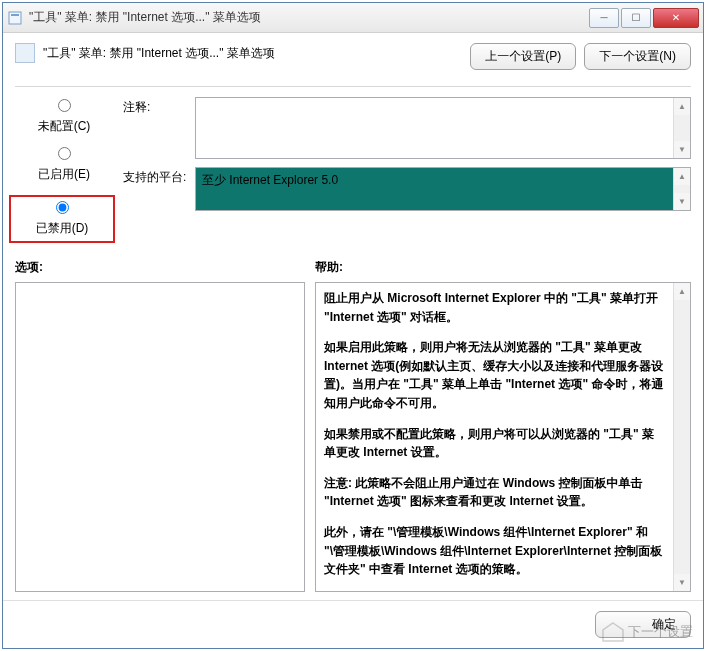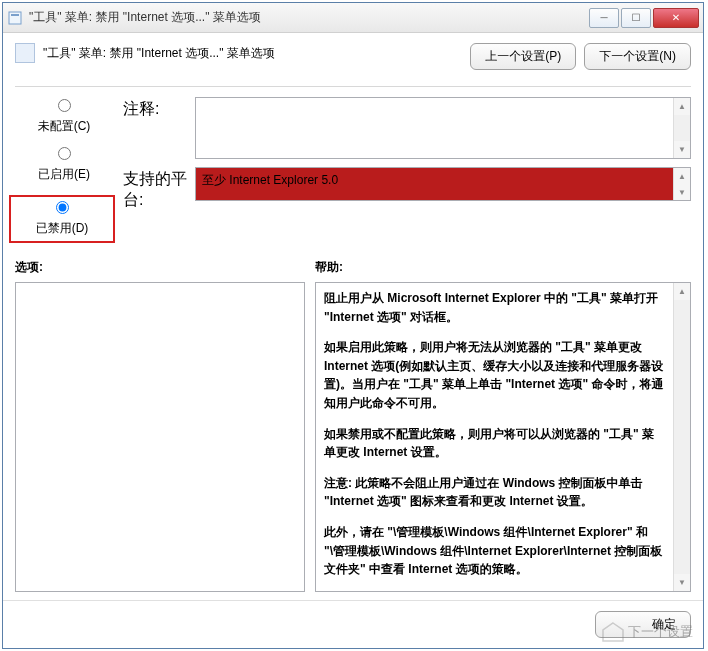--- a/index.html
+++ b/index.html
@@ -129,21 +129,21 @@
     }
     .field-row {
       display: flex;
       align-items: flex-start;
       gap: 8px;
     }
     .field-label {
       width: 64px;
       text-align: left;
       padding-top: 2px;
-      font-size: 16px;
+      font-size: 12px;
       flex-shrink: 0;
     }
     .textarea-box {
       flex: 1;
       border: 1px solid #abadb3;
       background: #fff;
       height: 62px;
       position: relative;
     }
     .scrollbar-v {
@@ -161,22 +161,22 @@
       display: flex;
       align-items: center;
       justify-content: center;
       font-size: 8px;
       color: #888;
       background: #f5f5f5;
     }
     .platform-box {
       flex: 1;
       border: 1px solid #abadb3;
-      background: #b91c1c;
-      height: 34px;
+      background: #0f766e;
+      height: 44px;
       padding: 4px 6px;
       position: relative;
       font-size: 12px;
     }
     .lower-area {
       display: flex;
       gap: 10px;
       margin-top: 16px;
       flex: 1;
       min-height: 0;

